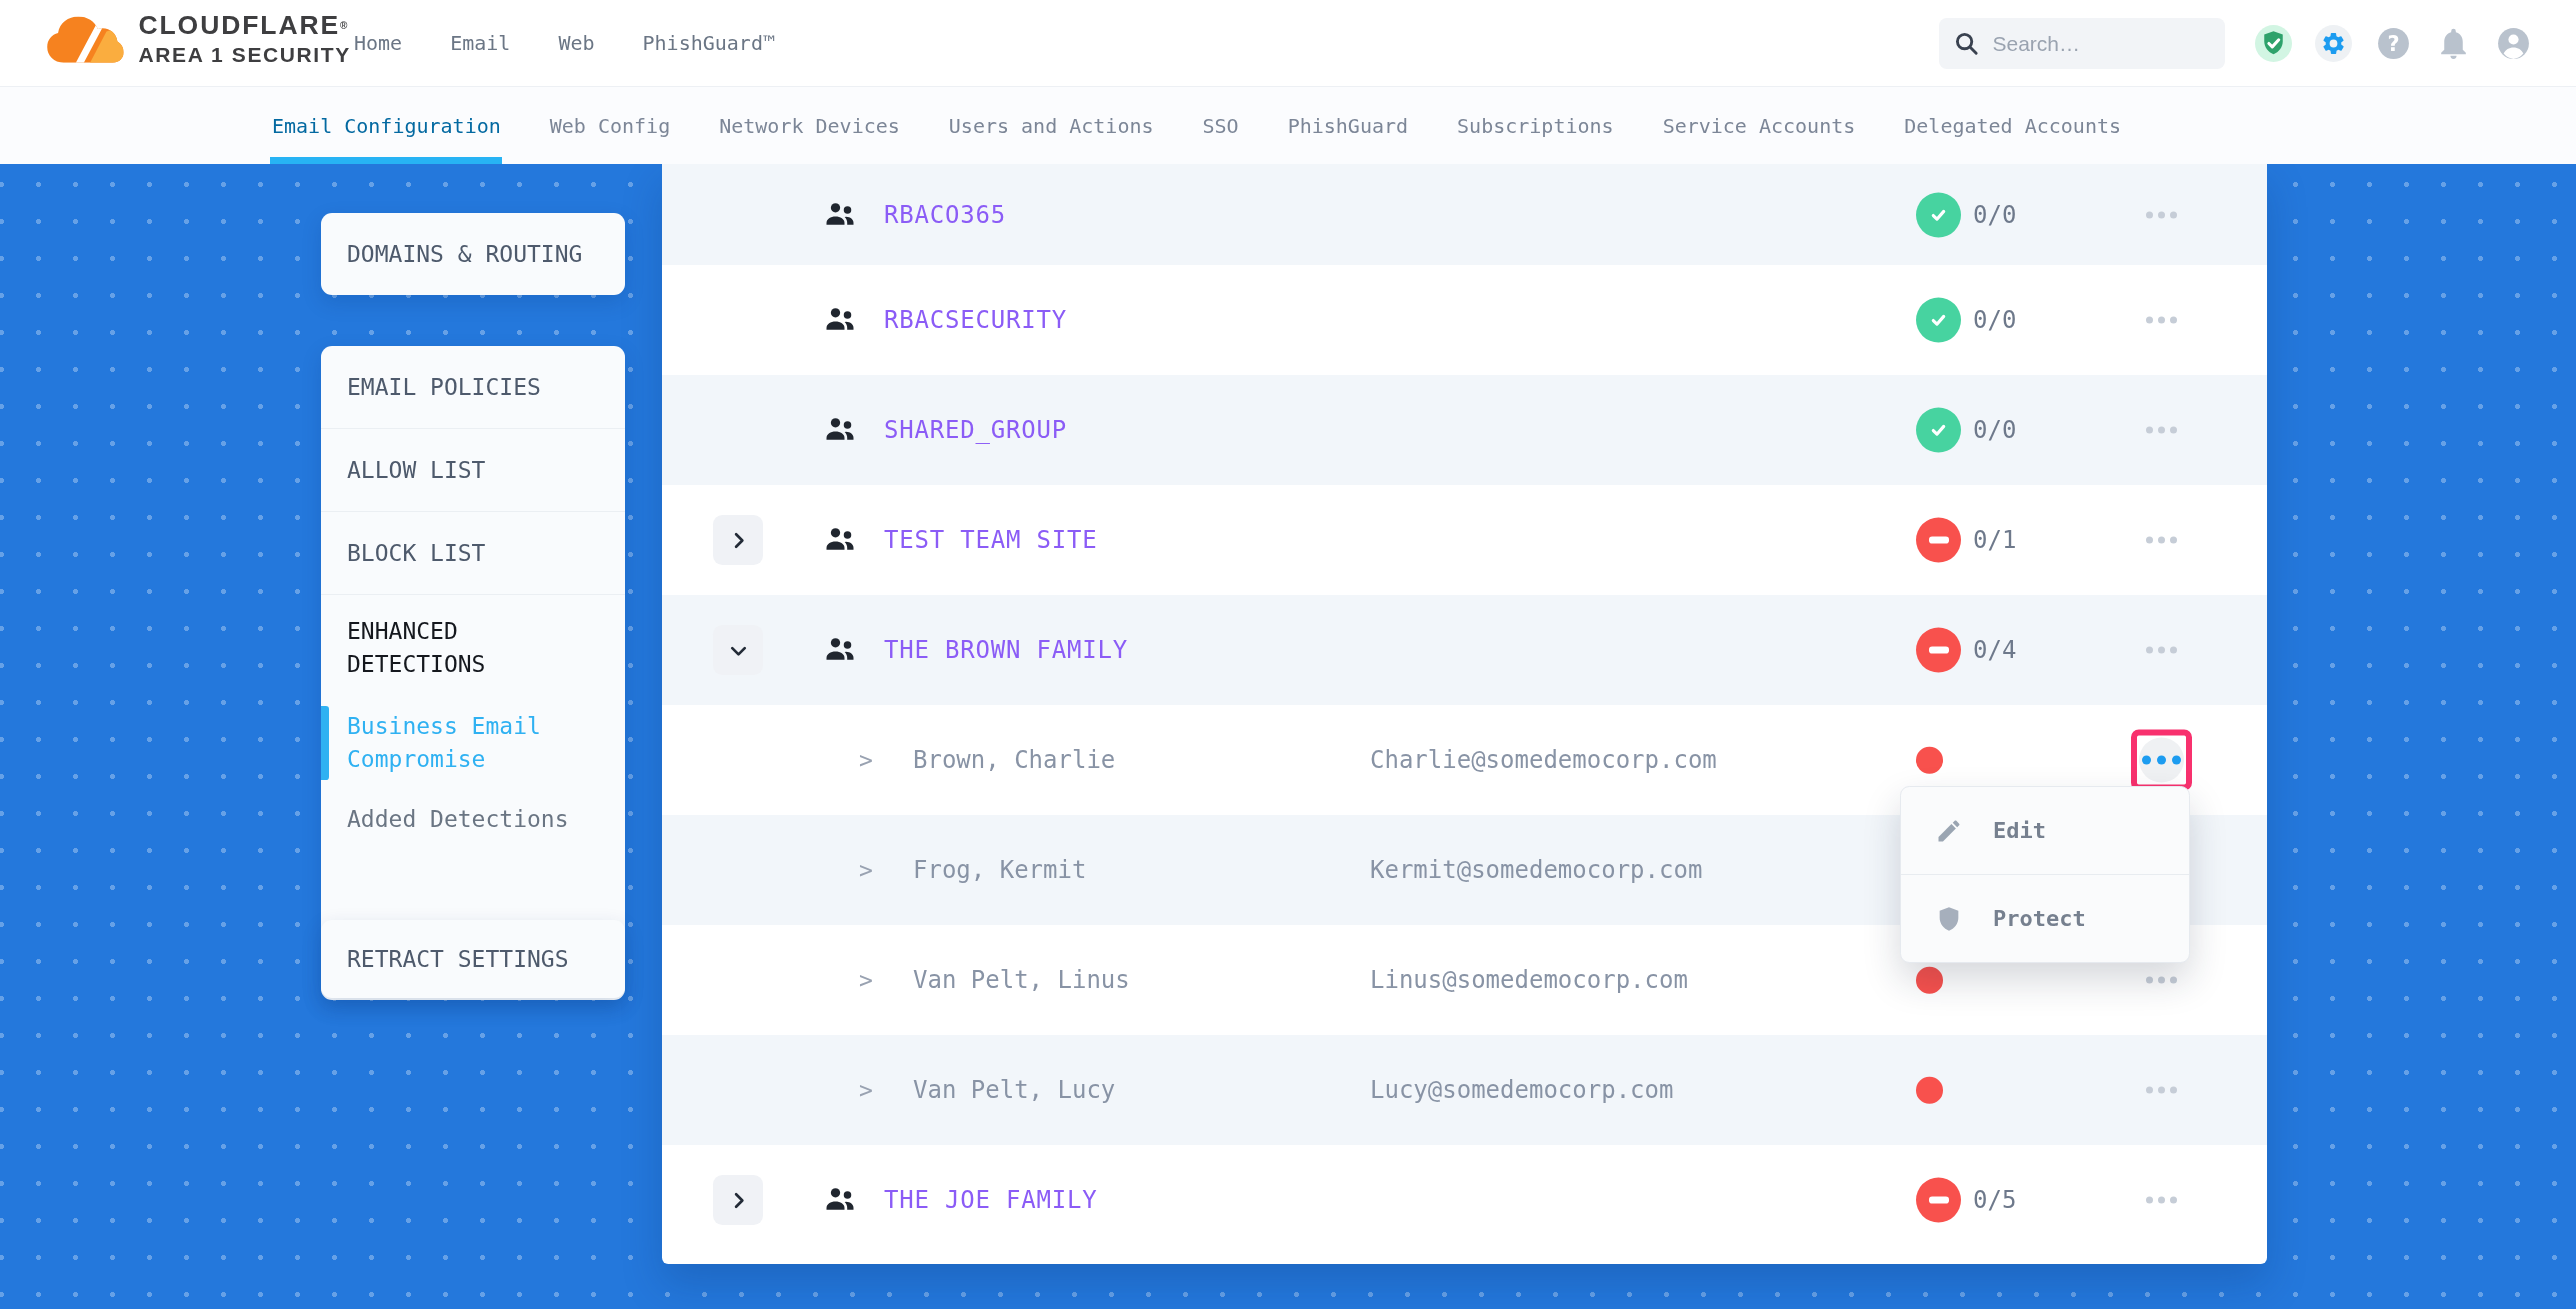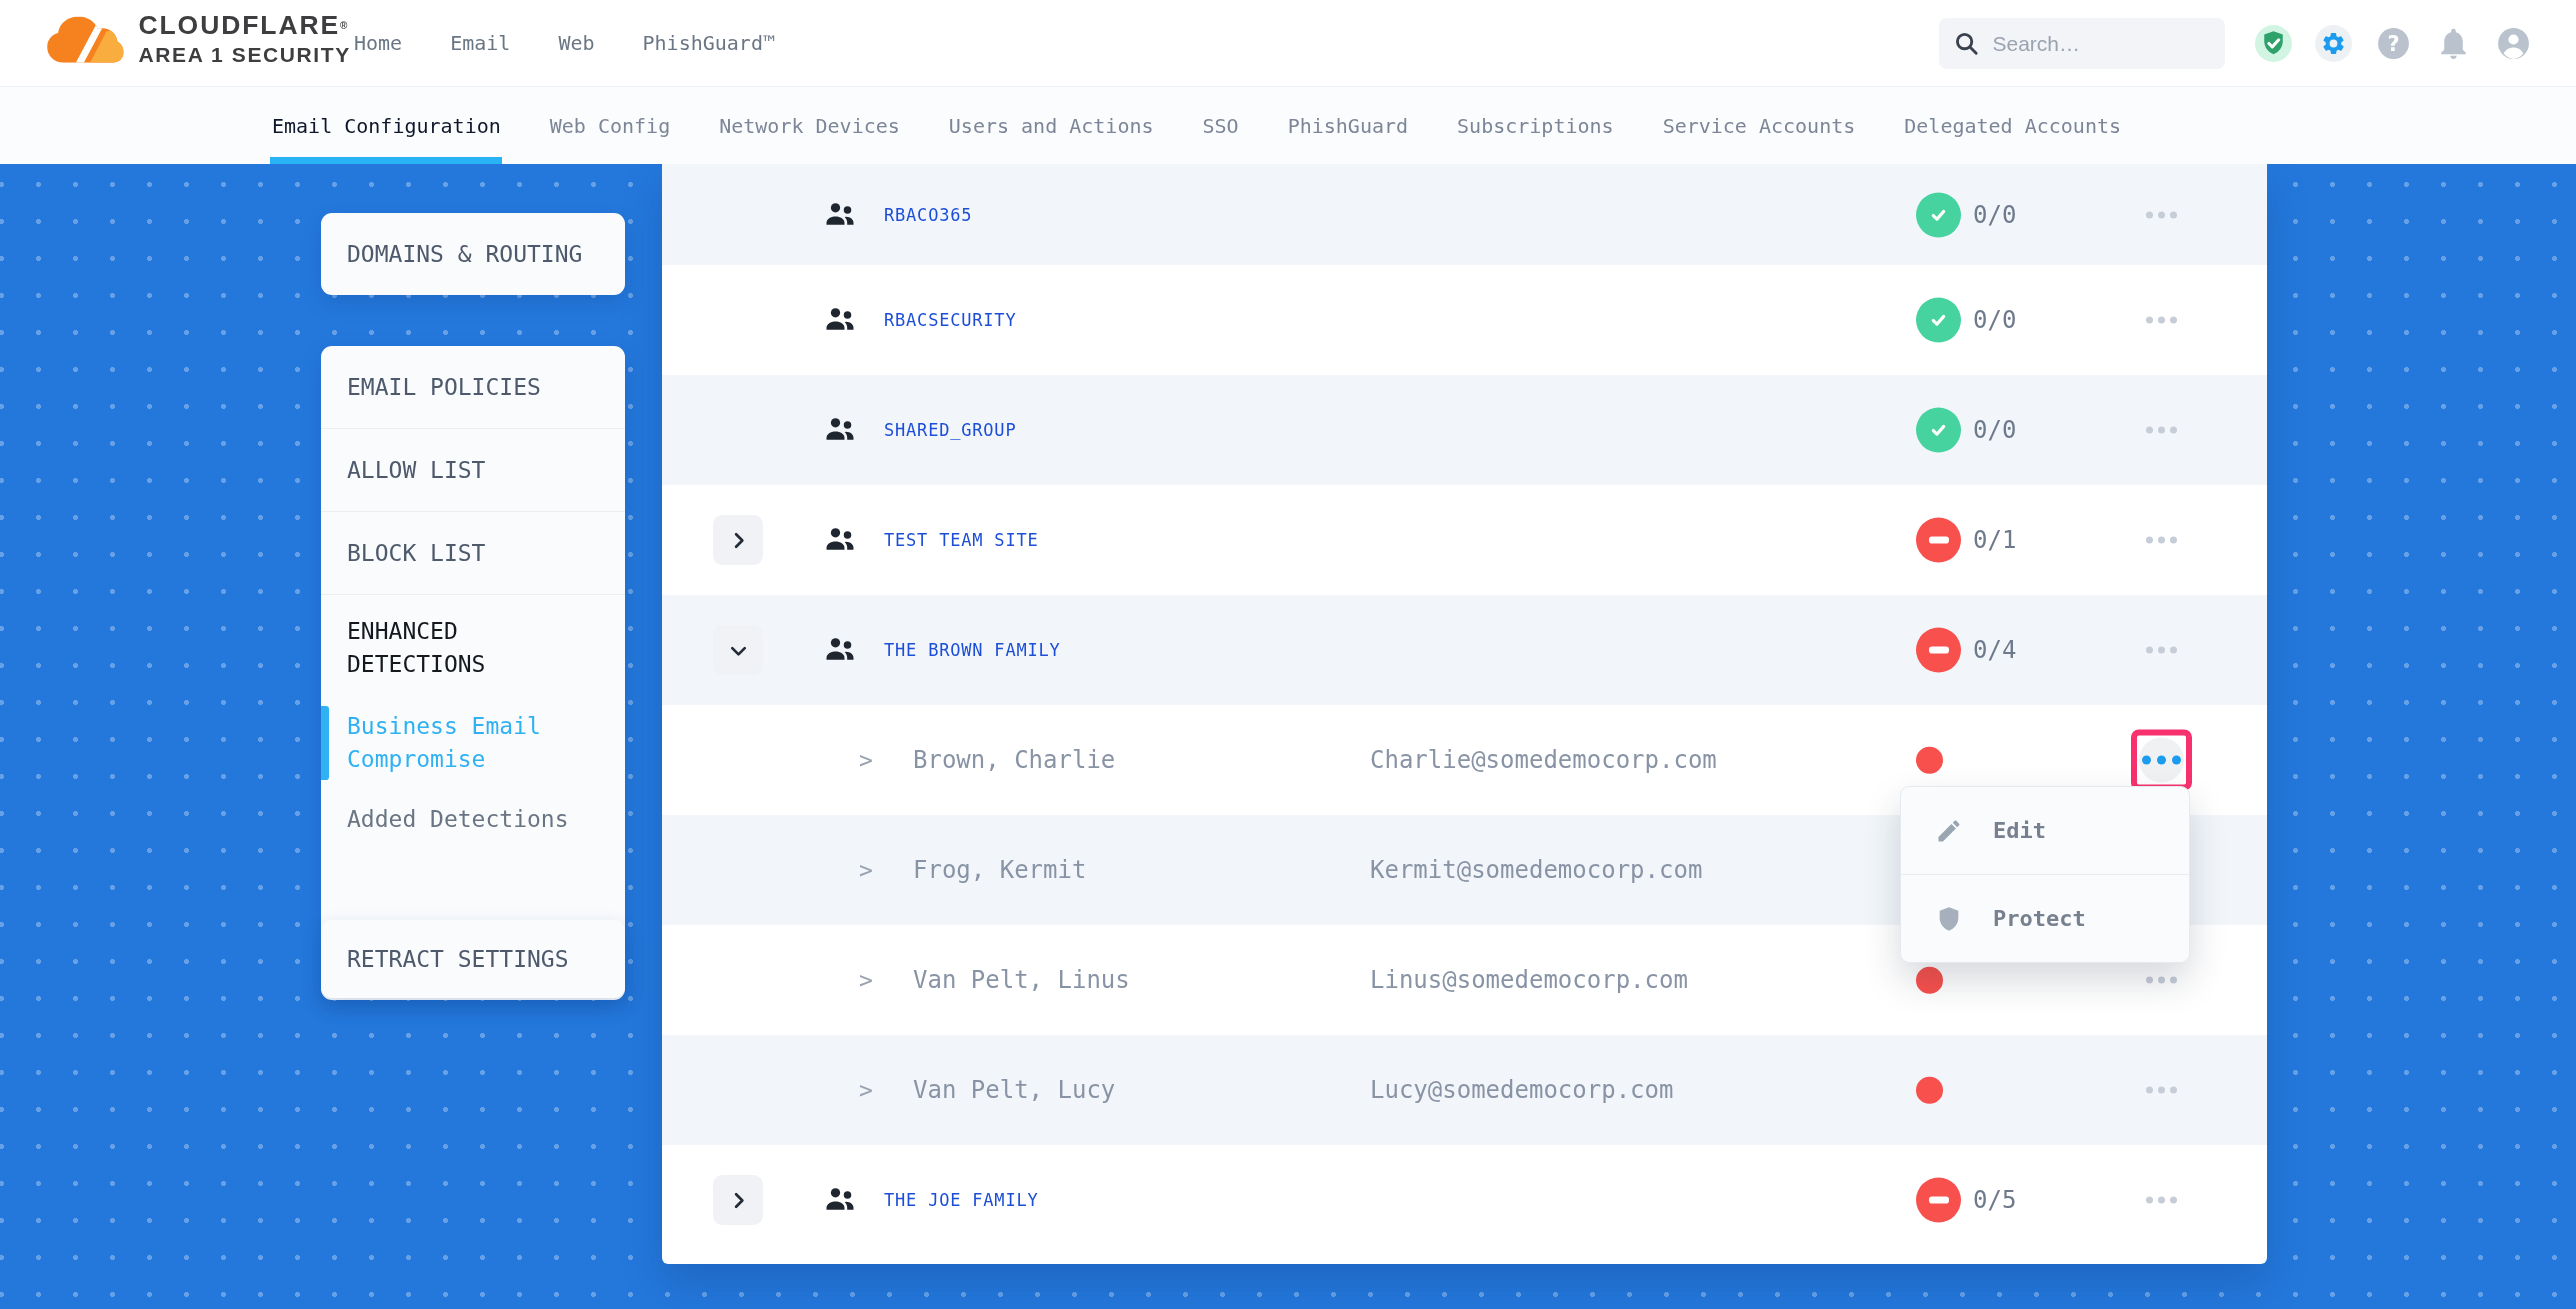--- a/index.html
+++ b/index.html
@@ -28,21 +28,21 @@
   .search input{border:none;background:transparent;outline:none;width:100%;margin-left:11px;
     font-family:"Liberation Sans",sans-serif;font-size:21px;color:#5B6472;}
   .search input::placeholder{color:#9AA3B0;}
   .hicons{position:absolute;left:2255px;top:0;height:87px;display:flex;align-items:center;gap:23px;}
   .hicon{width:37px;height:37px;cursor:pointer;}
   .hicon svg{width:100%;height:100%;}
   
   .tabbar{position:absolute;left:0;top:87px;width:2576px;height:77px;background:#FBFCFE;z-index:19;}
   .tabs{position:absolute;left:272px;top:0;height:77px;display:flex;gap:49px;font-size:20px;color:#7C8697;}
   .tab{position:relative;display:flex;align-items:center;height:100%;cursor:pointer;white-space:nowrap;}
-  .tab.active{color:#0f172a;}
+  .tab.active{color:#0369a1;}
   .tab.active::after{content:"";position:absolute;left:-1.6px;right:-1.6px;bottom:0;height:7px;background:#27B3F4;}
   
   .sb-card{position:absolute;left:321px;width:304px;background:#F9FBFD;border-radius:11px;
     box-shadow:0 7.8px 20px rgba(8,45,104,.16);overflow:hidden;box-sizing:border-box;z-index:6;}
   #sb-card-0{top:213px;height:82px;}
   #sb-card-1{top:346px;height:654px;}
   #sb-card-2{top:920px;height:78px;}
   .sb-item{display:flex;align-items:center;padding:0 26px;font-size:23px;color:#4E5A6C;
     box-sizing:border-box;position:relative;line-height:33px;cursor:pointer;}
   .sb-item.single{height:100%;}
@@ -58,21 +58,21 @@
   .row{position:relative;height:110px;}
   .row.first{height:101px;}
   .row.alt{background:#F2F6FA;}
   .row>*{position:absolute;top:50%;transform:translateY(-50%);}
   .expand-btn{left:51px;width:50px;height:50px;background:#F0F2F6;border-radius:9.3px;
     display:flex;align-items:center;justify-content:center;cursor:pointer;}
   .expand-btn svg{width:23px;height:23px;}
   .group-icon{left:821px;width:36px;height:36px;}
   .group-icon{left:160px;}
   .group-icon svg{width:100%;height:100%;}
-  .group-name{left:222px;font-size:17px;color:#1d4ed8;letter-spacing:0.8px;white-space:nowrap;}
+  .group-name{left:222px;font-size:24px;color:#8b5cf6;letter-spacing:0.8px;white-space:nowrap;}
   .user-caret{left:197px;font-size:23px;color:#99A2B1;}
   .user-name{left:251px;font-size:24px;color:#8893A5;white-space:nowrap;}
   .user-email{left:708px;font-size:24px;color:#8893A5;white-space:nowrap;}
   .badge{left:1254px;width:45px;height:45px;border-radius:50%;display:flex;align-items:center;justify-content:center;}
   .badge.green{background:#47D3A0;}
   .badge.red{background:#F8514D;}
   .badge svg{width:25px;height:25px;}
   .minus{width:20px;height:6.2px;border-radius:3.1px;background:#fff;}
   .count{left:1311px;font-size:24px;color:#6E798B;}
   .status-dot{left:1254px;width:26.5px;height:26.5px;border-radius:50%;background:#F8514D;}

